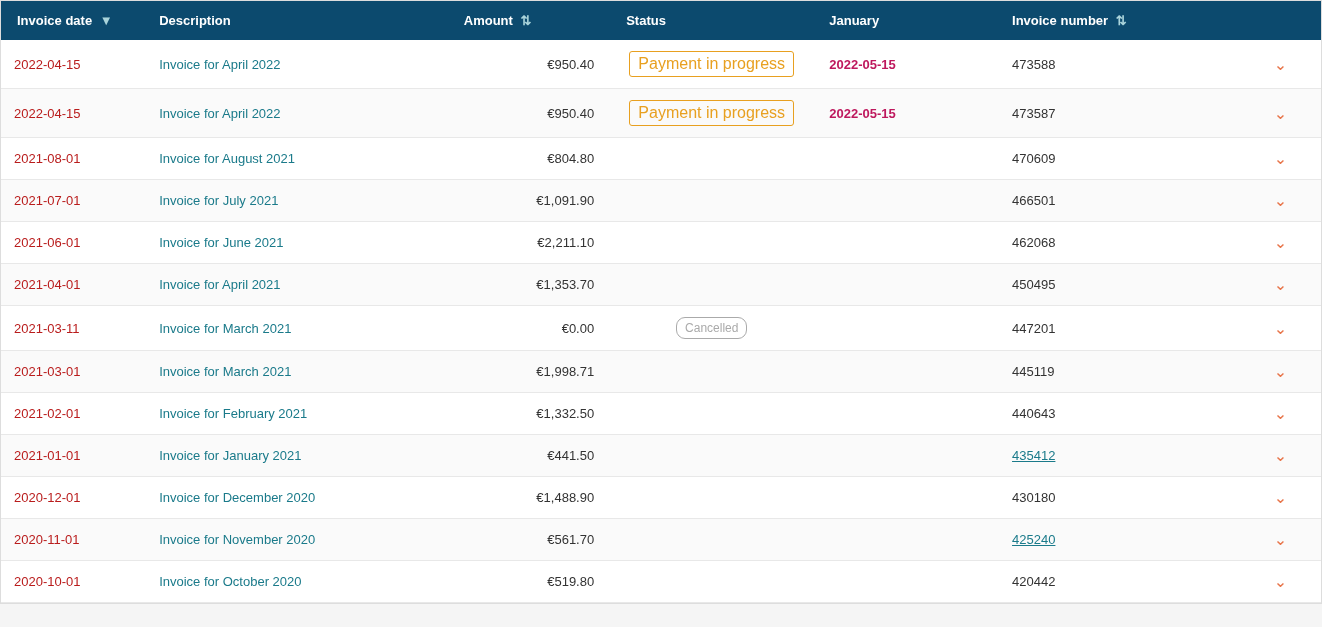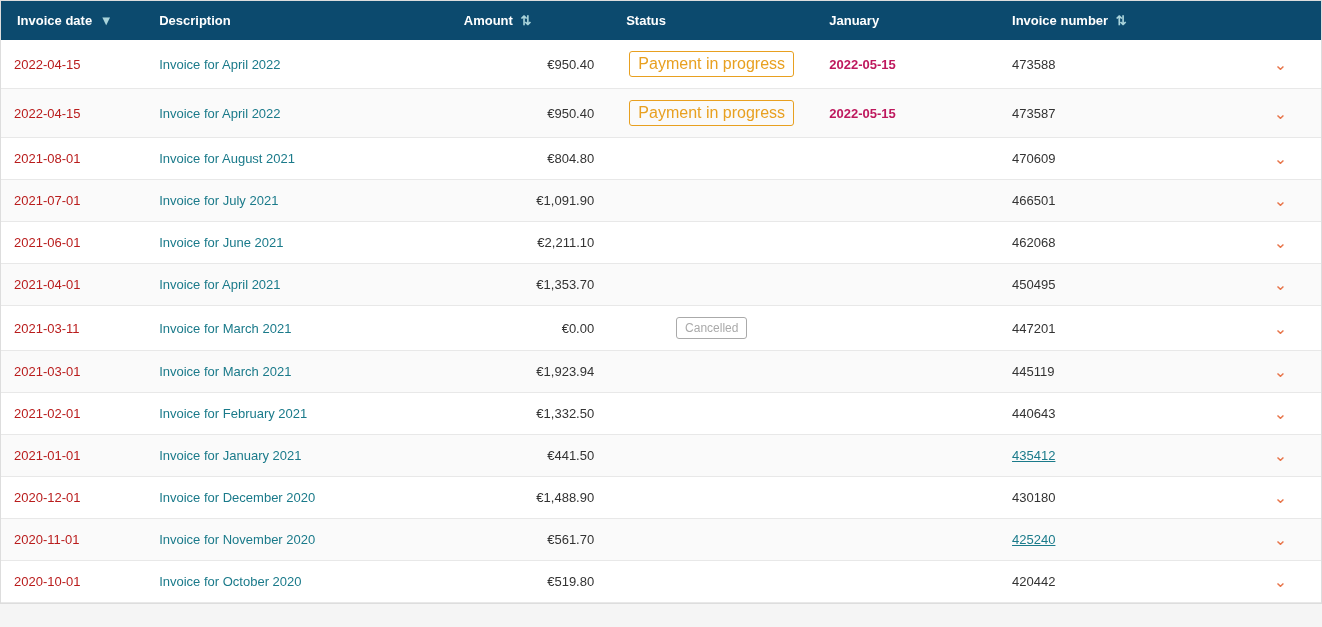--- a/index.html
+++ b/index.html
@@ -110,21 +110,21 @@
       padding: 3px 8px;
       font-size: 16px;
       white-space: nowrap;
       background: transparent;
     }
 
     .status-badge-cancelled {
       display: inline-block;
       border: 1px solid #aaaaaa;
       color: #aaaaaa;
-      border-radius: 3px;
+      border-radius: 9px;
       padding: 3px 8px;
       font-size: 12px;
       white-space: nowrap;
       background: transparent;
     }
 
     .chevron-down {
       color: #e8754a;
       font-size: 16px;
       cursor: pointer;
@@ -220,21 +220,21 @@
           <td class="description-cell">Invoice for March 2021</td>
           <td class="amount-cell">€0.00</td>
           <td class="status-cell"><span class="status-badge-cancelled">Cancelled</span></td>
           <td class="payment-cell"></td>
           <td class="invoice-cell">447201</td>
           <td class="expand-cell"><span class="chevron-down">⌄</span></td>
         </tr>
         <tr>
           <td class="date-cell">2021-03-01</td>
           <td class="description-cell">Invoice for March 2021</td>
-          <td class="amount-cell">€1,923.94</td>
+          <td class="amount-cell">€1,998.71</td>
           <td class="status-cell"></td>
           <td class="payment-cell"></td>
           <td class="invoice-cell">445119</td>
           <td class="expand-cell"><span class="chevron-down">⌄</span></td>
         </tr>
         <tr>
           <td class="date-cell">2021-02-01</td>
           <td class="description-cell">Invoice for February 2021</td>
           <td class="amount-cell">€1,332.50</td>
           <td class="status-cell"></td>

